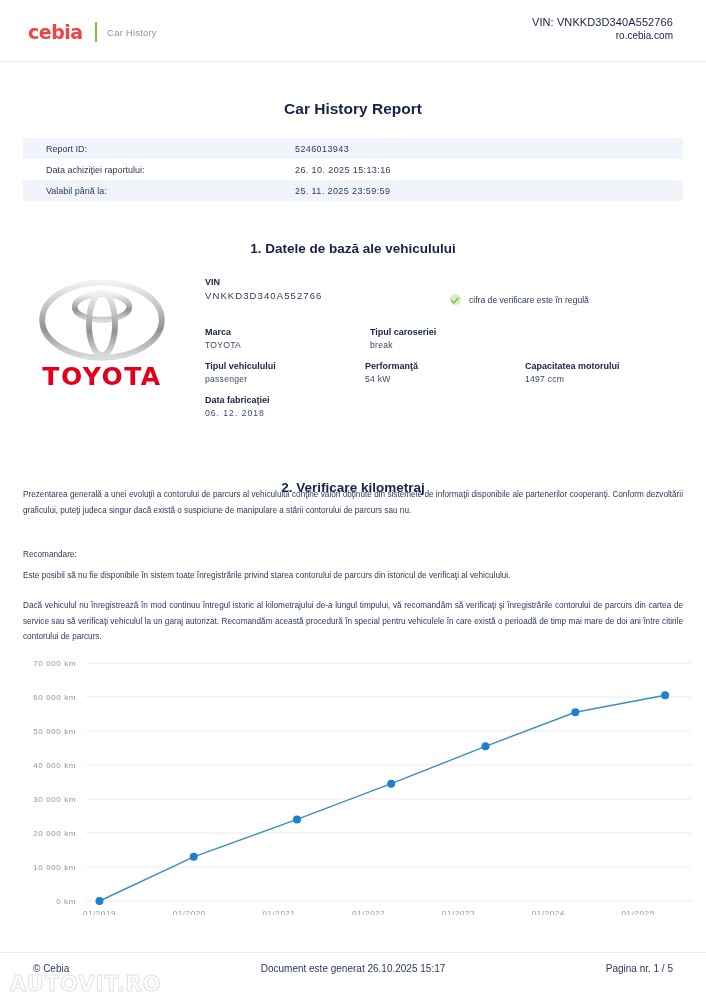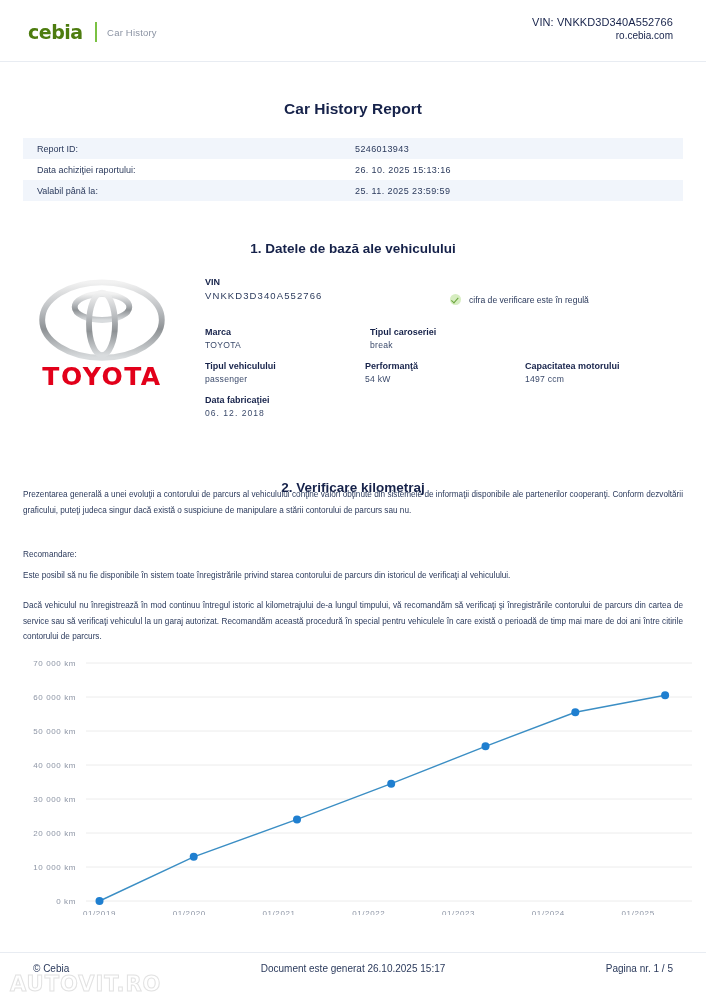--- a/index.html
+++ b/index.html
@@ -11,40 +11,40 @@
     overflow: hidden;
   }
   .page { position: relative; width: 706px; height: 999px; }
 
   
   .hdr { position: absolute; top: 0; left: 0; width: 706px; height: 62px; }
   .logo-wrap { position: absolute; left: 28px; top: 21px; display: flex; align-items: center; }
   .logo-cebia {
     font-family: "DejaVu Sans", sans-serif;
     font-size: 19px; font-weight: 700; letter-spacing: -0.5px;
-    color: #4d7c0f;
+    color: #ef4444;
   }
   .logo-div { width: 2.5px; height: 20px; background: #7ac143; margin: 0 10px 0 12px; }
   .logo-sub { font-size: 9.5px; color: #8b93a3; letter-spacing: 0.2px; }
   .hdr-right { position: absolute; right: 33px; top: 16px; text-align: right; }
   .vin-line { font-size: 11px; font-weight: 400; color: #16224a; letter-spacing: 0.1px; }
   .dom-line { font-size: 10px; color: #16224a; margin-top: 2px; }
   .hdr-rule { position: absolute; left: 0; top: 61px; width: 706px; height: 1px; background: #e8ecf2; }
 
   
   .doc-title {
     position: absolute; left: 0; top: 100px; width: 706px;
     text-align: center; font-size: 15.5px; font-weight: 700; color: #16224a;
   }
 
   
   .info-table { position: absolute; left: 23px; top: 138px; width: 660px; }
   .info-row { height: 21px; display: flex; align-items: center; font-size: 9px; }
   .info-row.alt { background: #f1f5fb; }
-  .info-label { width: 332px; padding-left: 14px; color: #2b3a5c; }
+  .info-label { width: 272px; padding-left: 23px; color: #2b3a5c; }
   .info-value { color: #2b3a5c; letter-spacing: 0.4px; }
 
   
   .sect-h {
     position: absolute; left: 0; width: 706px; text-align: center;
     font-size: 13.5px; font-weight: 700; color: #16224a;
   }
   #sect1 { top: 241px; }
   #sect2 { top: 480px; }
 

